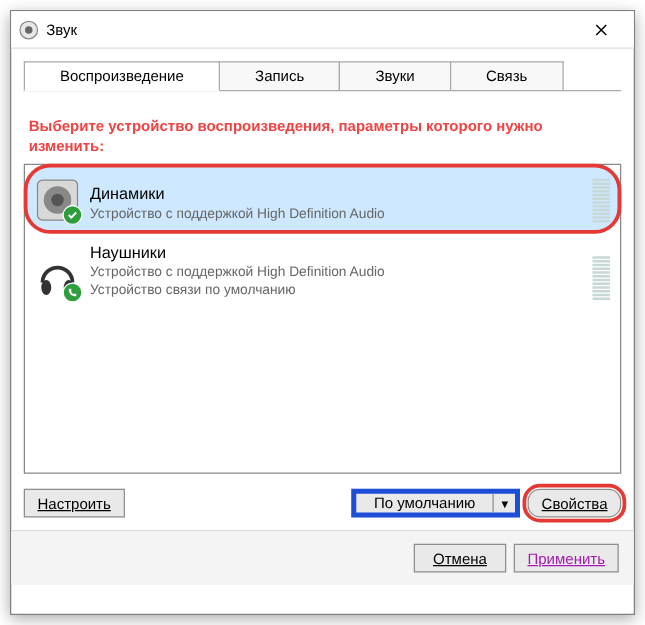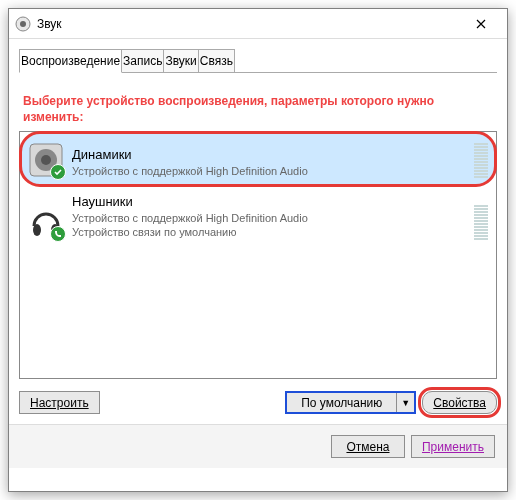--- a/index.html
+++ b/index.html
@@ -42,21 +42,21 @@
   .content {
     padding: 10px;
   }
   .tabs {
     display: flex;
     border-bottom: 1px solid #aaa;
     position: relative;
     margin-bottom: 4px;
   }
   .tab {
-    padding: 4px 1px;
+    padding: 4px 28px;
     border: 1px solid #aaa;
     border-bottom: none;
     background: #fff;
     margin-right: -1px;
     font-size: 12px;
     position: relative;
   }
   .tab.active {
     background: #fff;
     border-bottom: 1px solid #fff;
@@ -134,22 +134,21 @@
     border: 1px solid #8e8e8e;
     display: inline-flex;
     align-items: center;
     justify-content: center;
     min-width: 74px;
     text-decoration: underline;
   }
   .spacer { flex: 1; }
   .combo {
     display: inline-flex;
-    align-items: center;
-    border: 2px solid #1d4ed8;
+    border: 4px solid #1d4ed8;
     height: 23px;
     background: #e9e9e9;
   }
   .combo .combo-label {
     padding: 0 14px;
     font-size: 12px;
   }
   .combo .dd {
     border-left: 1px solid #8e8e8e;
     width: 18px; height: 100%;

